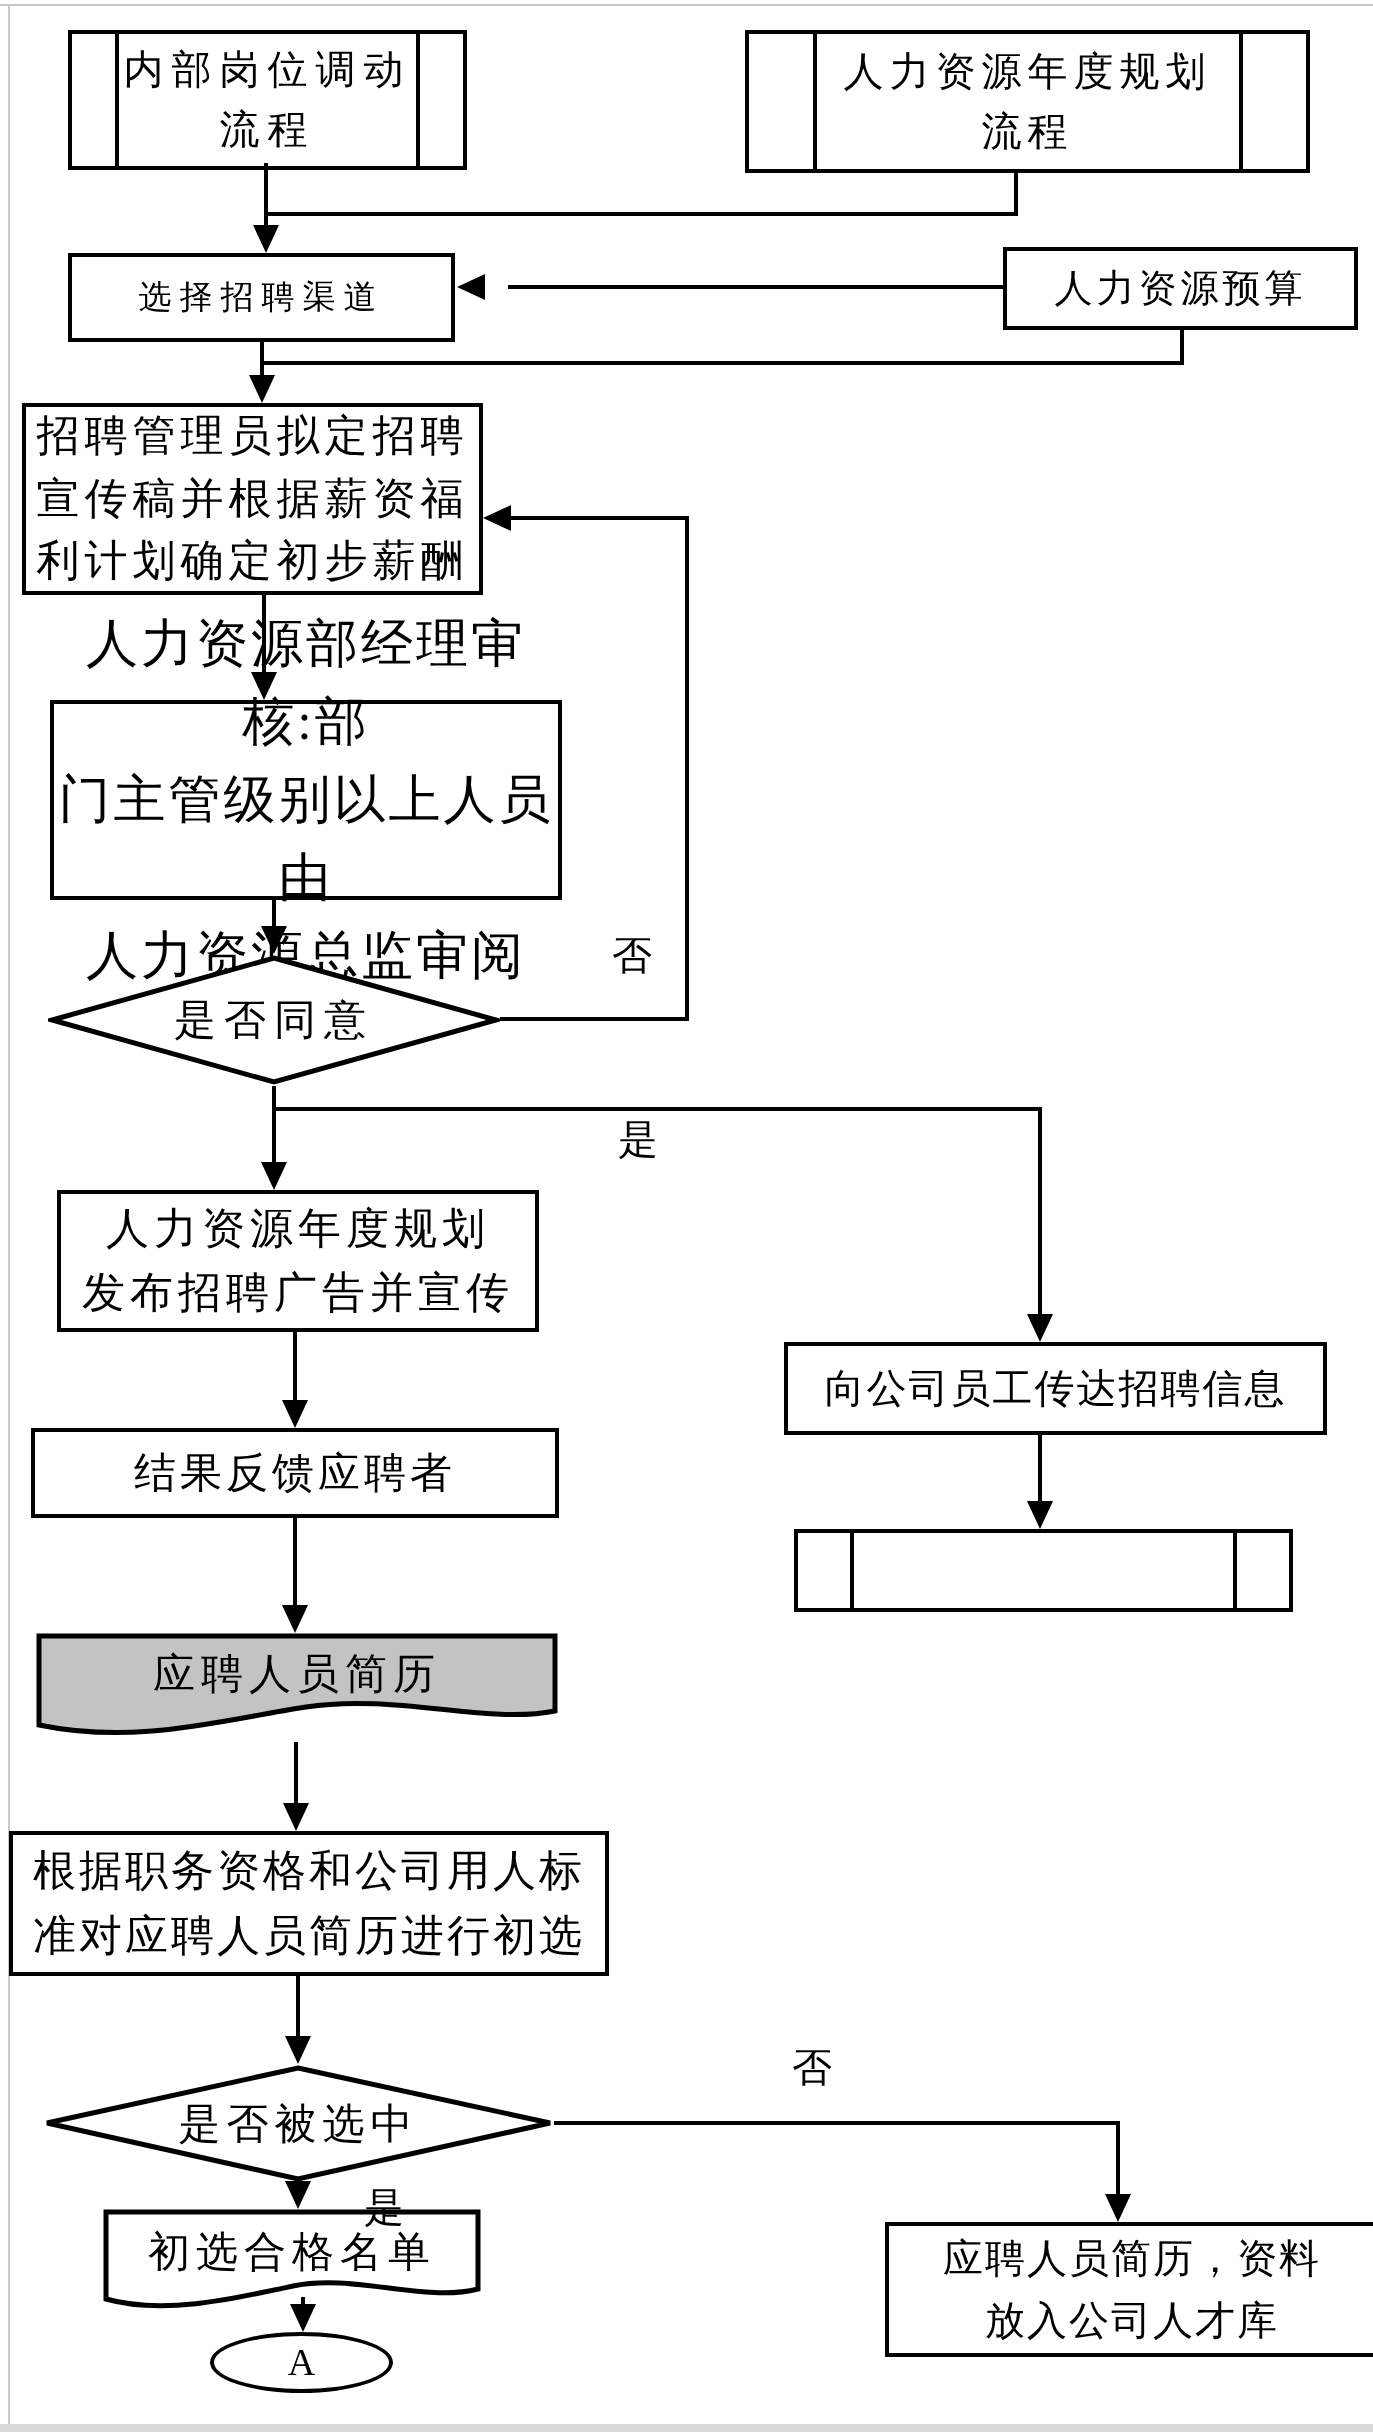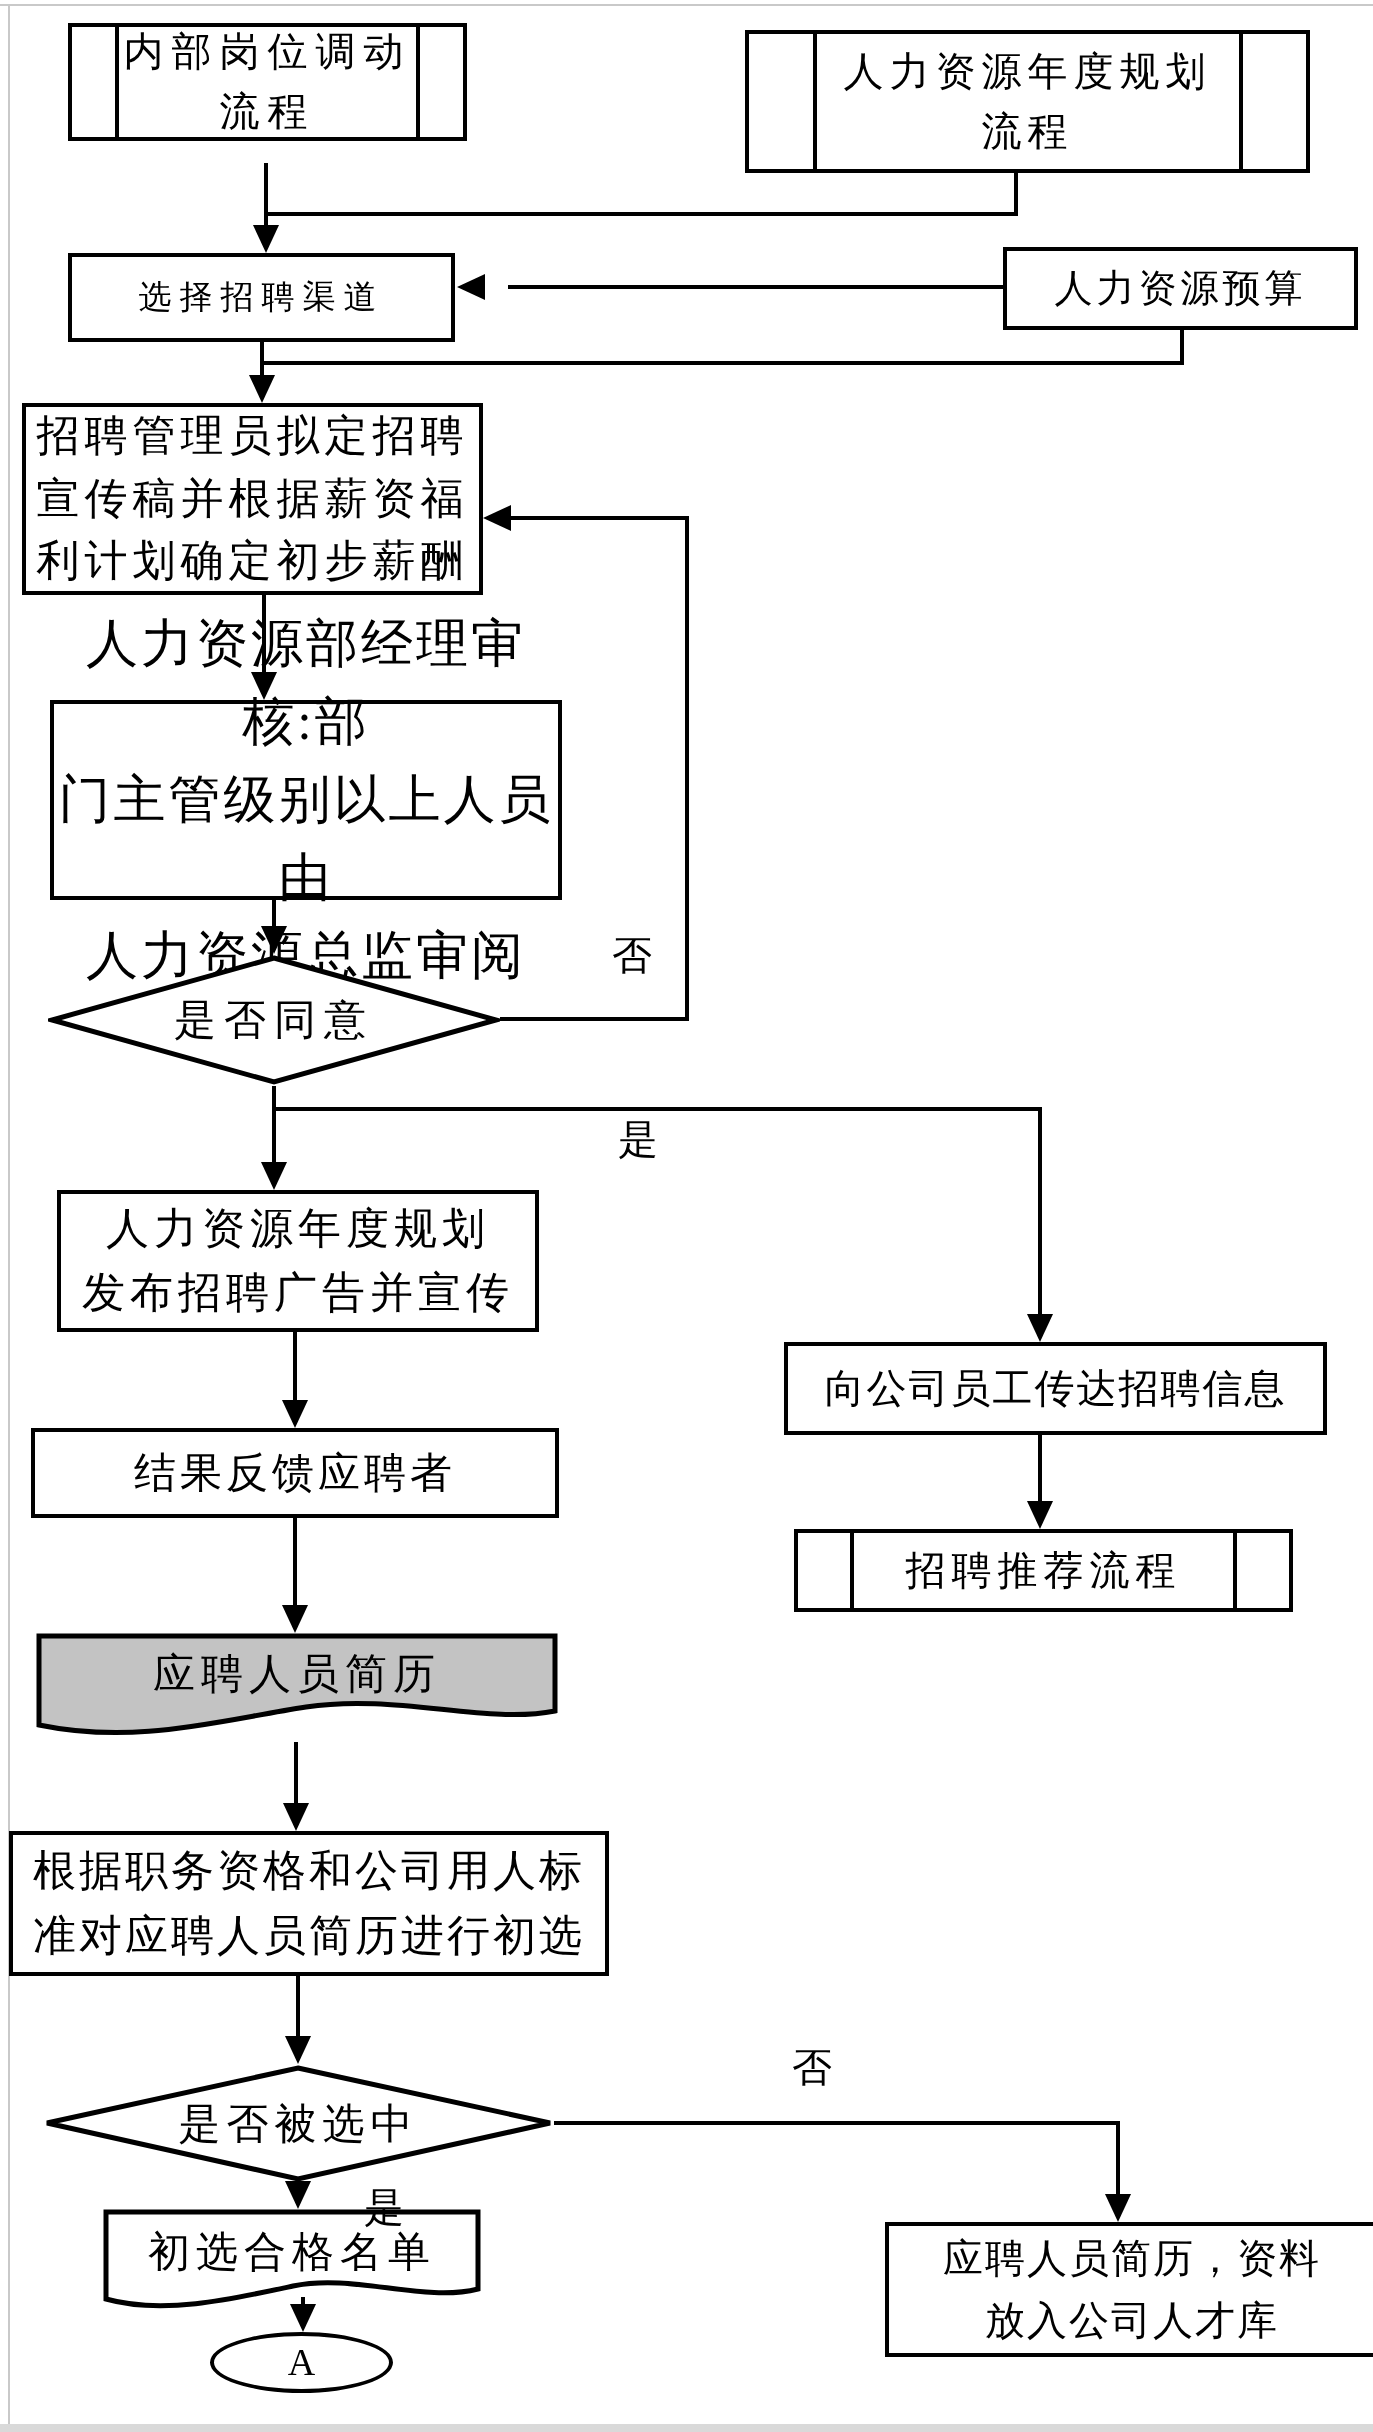--- a/index.html
+++ b/index.html
@@ -28,21 +28,21 @@
   .shape{position:absolute;}
   .overlay{position:absolute;display:flex;align-items:center;justify-content:center;
       text-align:center;color:#000;white-space:pre-line;}
 
   
   #edge-top{left:0;top:4px;width:1373px;height:2px;background:#c9c9c9;}
   #edge-left{left:8px;top:4px;width:2px;height:2428px;background:#c9c9c9;}
   #edge-bottom{left:0;top:2424px;width:1373px;height:8px;background:#d9d9d9;}
 
   
-  #n-pre1{left:68px;top:23px;width:399px;height:118px;font-size:40px;letter-spacing:8px;}
+  #n-pre1{left:68px;top:30px;width:399px;height:140px;font-size:40px;letter-spacing:8px;}
   #n-pre1 .bar.l{left:43px;} #n-pre1 .bar.r{right:43px;}
   #n-pre2{left:745px;top:30px;width:565px;height:143px;font-size:40px;letter-spacing:6px;}
   #n-pre2 .bar.l{left:64px;} #n-pre2 .bar.r{right:63px;}
   #n-choose{left:68px;top:253px;width:387px;height:89px;font-size:33px;letter-spacing:8px;}
   #n-budget{left:1003px;top:247px;width:355px;height:83px;font-size:38px;letter-spacing:4px;}
   #n-draft{left:22px;top:403px;width:461px;height:192px;font-size:43px;letter-spacing:5px;line-height:1.45;}
   #n-review{left:13px;top:700px;width:512px;height:200px;font-size:52px;letter-spacing:3px;margin-left:37px;}
   #sh-d1{left:48px;top:954px;width:452px;height:132px;}
   #t-d1{left:48px;top:954px;width:452px;height:132px;font-size:42px;letter-spacing:8px;}
   #n-publish{left:57px;top:1190px;width:482px;height:142px;font-size:43px;letter-spacing:5px;}
@@ -122,21 +122,20 @@
   <span>向公司员工传达招聘信息</span>
 </div>
 
 <div class="node rect" id="n-collect">
   <span>结果反馈应聘者</span>
 </div>
 
 <div class="node rect" id="n-pre3">
   <span class="bar l"></span>
   <span class="bar r"></span>
-  <span>招聘推荐流程</span>
 </div>
 
 <svg class="shape" id="sh-resume" viewBox="0 0 522 112">
   <path d="M3,3 L519,3 L519,78 C450,92 360,60 270,74 C180,88 100,112 3,92 Z" fill="#c3c3c3" stroke="#000000" stroke-width="5"></path>
 </svg>
 <div class="overlay" id="t-resume">应聘人员简历</div>
 
 <div class="node rect" id="n-select">
   <span>根据职务资格和公司用人标
 准对应聘人员简历进行初选</span>

